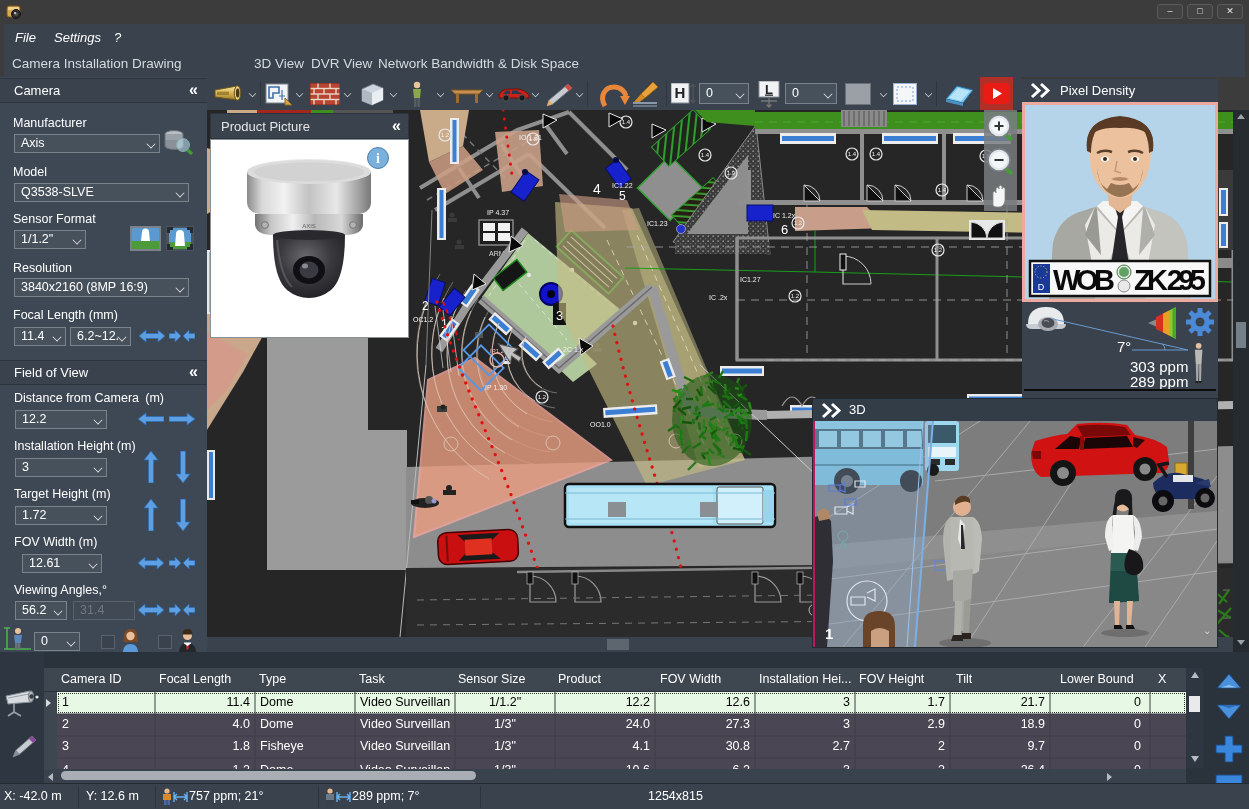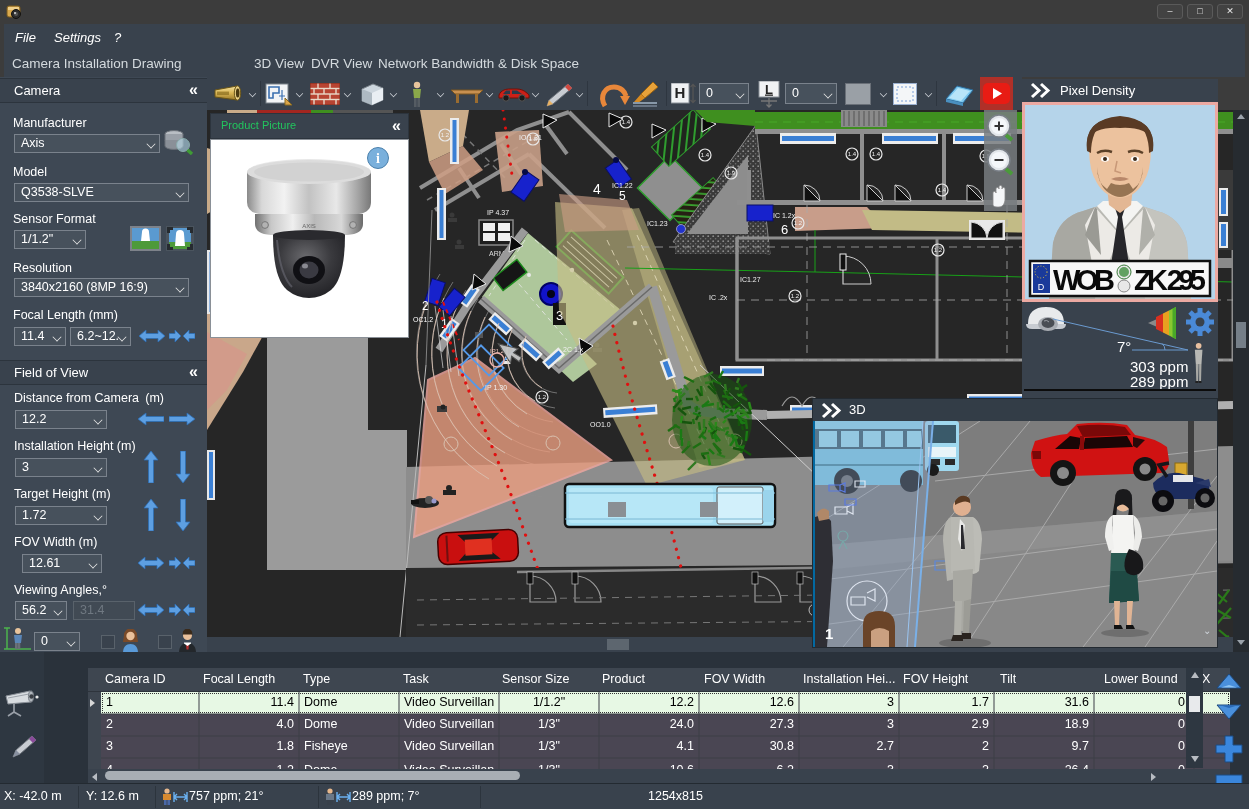--- a/index.html
+++ b/index.html
@@ -41,42 +41,42 @@
 
 #canvas { position:absolute; left:207px; top:110px; width:1026px; height:527px; background:#262626; overflow:hidden; }
 #chscroll { position:absolute; left:207px; top:637px; width:1026px; height:15px; background:#39424d; }
 #chscroll .thumb { position:absolute; left:400px; top:2px; width:22px; height:11px; background:#5d666f; }
 #cvscroll { position:absolute; left:1233px; top:110px; width:16px; height:542px; background:#262b30; }
 #cvscroll .thumb { position:absolute; left:3px; top:212px; width:10px; height:26px; background:#757f88; }
 
 
 #prodpic { position:absolute; left:210px; top:113px; width:199px; height:225px; }
 #prodpic .hd { position:absolute; left:0; top:0; width:199px; height:26px; background:#39424d; border:1px solid #2c343d; }
-#prodpic .hd .t { position:absolute; left:10px; top:5px; font-size:11px; color:#22c55e; }
+#prodpic .hd .t { position:absolute; left:10px; top:5px; font-size:13px; color:#e5e5e5; }
 #prodpic .hd .chev { position:absolute; right:10px; top:3px; font-size:16px; font-weight:bold; color:#fff; letter-spacing:-3px; }
 #prodpic .body { position:absolute; left:0; top:26px; width:199px; height:199px; background:#fff; border:1px solid #8a9097; }
 
 
 #zoomtools { position:absolute; left:984px; top:110px; width:33px; height:101px; background:rgba(120,124,128,0.85); }
 
 
 #pxd { position:absolute; left:1022px; top:79px; width:196px; height:319px; background:#39424d; }
 #pxd .hd { position:absolute; left:0; top:0; width:196px; height:23px; background:#39424d; }
 #pxd .hd .t { position:absolute; left:38px; top:4px; font-size:13px; color:#fff; }
 #pxd .photo { position:absolute; left:0px; top:23px; width:196px; height:200px; background:#b9d7ec; border:3px solid #eca9a2; }
 
 
-#p3d { position:absolute; left:812px; top:398px; width:406px; height:250px; background:#0369a1; border:1px solid #232a31; }
+#p3d { position:absolute; left:812px; top:398px; width:406px; height:250px; background:#be185d; border:1px solid #232a31; }
 #p3d .hd { position:absolute; left:0; top:0; width:404px; height:22px; background:#333d47; }
 #p3d .hd .t { position:absolute; left:36px; top:3px; font-size:13px; color:#fff; }
 
 
 #botstrip { position:absolute; left:0; top:652px; width:1249px; height:131px; background:#2a323b; }
 #sidetools { position:absolute; left:0; top:652px; width:44px; height:131px; background:#2e3741; }
-#tablewrap { position:absolute; left:44px; top:668px; width:1142px; height:115px; background:#3e4650; font-size:12.5px; color:#fff;margin-left:44px; }
+#tablewrap { position:absolute; left:44px; top:668px; width:1142px; height:115px; background:#3e4650; font-size:12.5px; color:#fff; }
 .tcell { position:absolute; top:0; height:21px; line-height:21px; overflow:hidden; white-space:nowrap; }
 #tvscroll { position:absolute; left:1186px; top:668px; width:17px; height:100px; background:#2e3741; }
 
 
 #statusbar { position:absolute; left:0; top:783px; width:1249px; height:26px; background:#39424d; border-top:1px solid #232a31; color:#fff; font-size:12.5px; }
 #statusbar .cell { position:absolute; top:5px; }
 #statusbar .sep { position:absolute; top:2px; width:1px; height:22px; background:#2c343d; }
 </style>
 </head>
 <body>
@@ -1291,21 +1291,21 @@
   <div style="color:#000">
     <div class="tcell" style="left:18px;top:24px">1</div>
     <div class="tcell" style="left:111px;top:24px;width:95px;text-align:right">11.4</div>
     <div class="tcell" style="left:216px;top:24px">Dome</div>
     <div class="tcell" style="left:316px;top:24px">Video Surveillan​</div>
     <div class="tcell" style="left:411px;top:24px;width:100px;text-align:center">1/1.2"</div>
     <div class="tcell" style="left:511px;top:24px;width:95px;text-align:right">12.2</div>
     <div class="tcell" style="left:611px;top:24px;width:95px;text-align:right">12.6</div>
     <div class="tcell" style="left:711px;top:24px;width:95px;text-align:right">3</div>
     <div class="tcell" style="left:806px;top:24px;width:95px;text-align:right">1.7</div>
-    <div class="tcell" style="left:906px;top:24px;width:95px;text-align:right">31.6</div>
+    <div class="tcell" style="left:906px;top:24px;width:95px;text-align:right">21.7</div>
     <div class="tcell" style="left:1006px;top:24px;width:91px;text-align:right">0</div>
   </div>
 
   <div style="color:#fff">
     <div class="tcell" style="left:18px;top:46px">2</div>
     <div class="tcell" style="left:111px;top:46px;width:95px;text-align:right">4.0</div>
     <div class="tcell" style="left:216px;top:46px">Dome</div>
     <div class="tcell" style="left:316px;top:46px">Video Surveillan​</div>
     <div class="tcell" style="left:411px;top:46px;width:100px;text-align:center">1/3"</div>
     <div class="tcell" style="left:511px;top:46px;width:95px;text-align:right">24.0</div>

